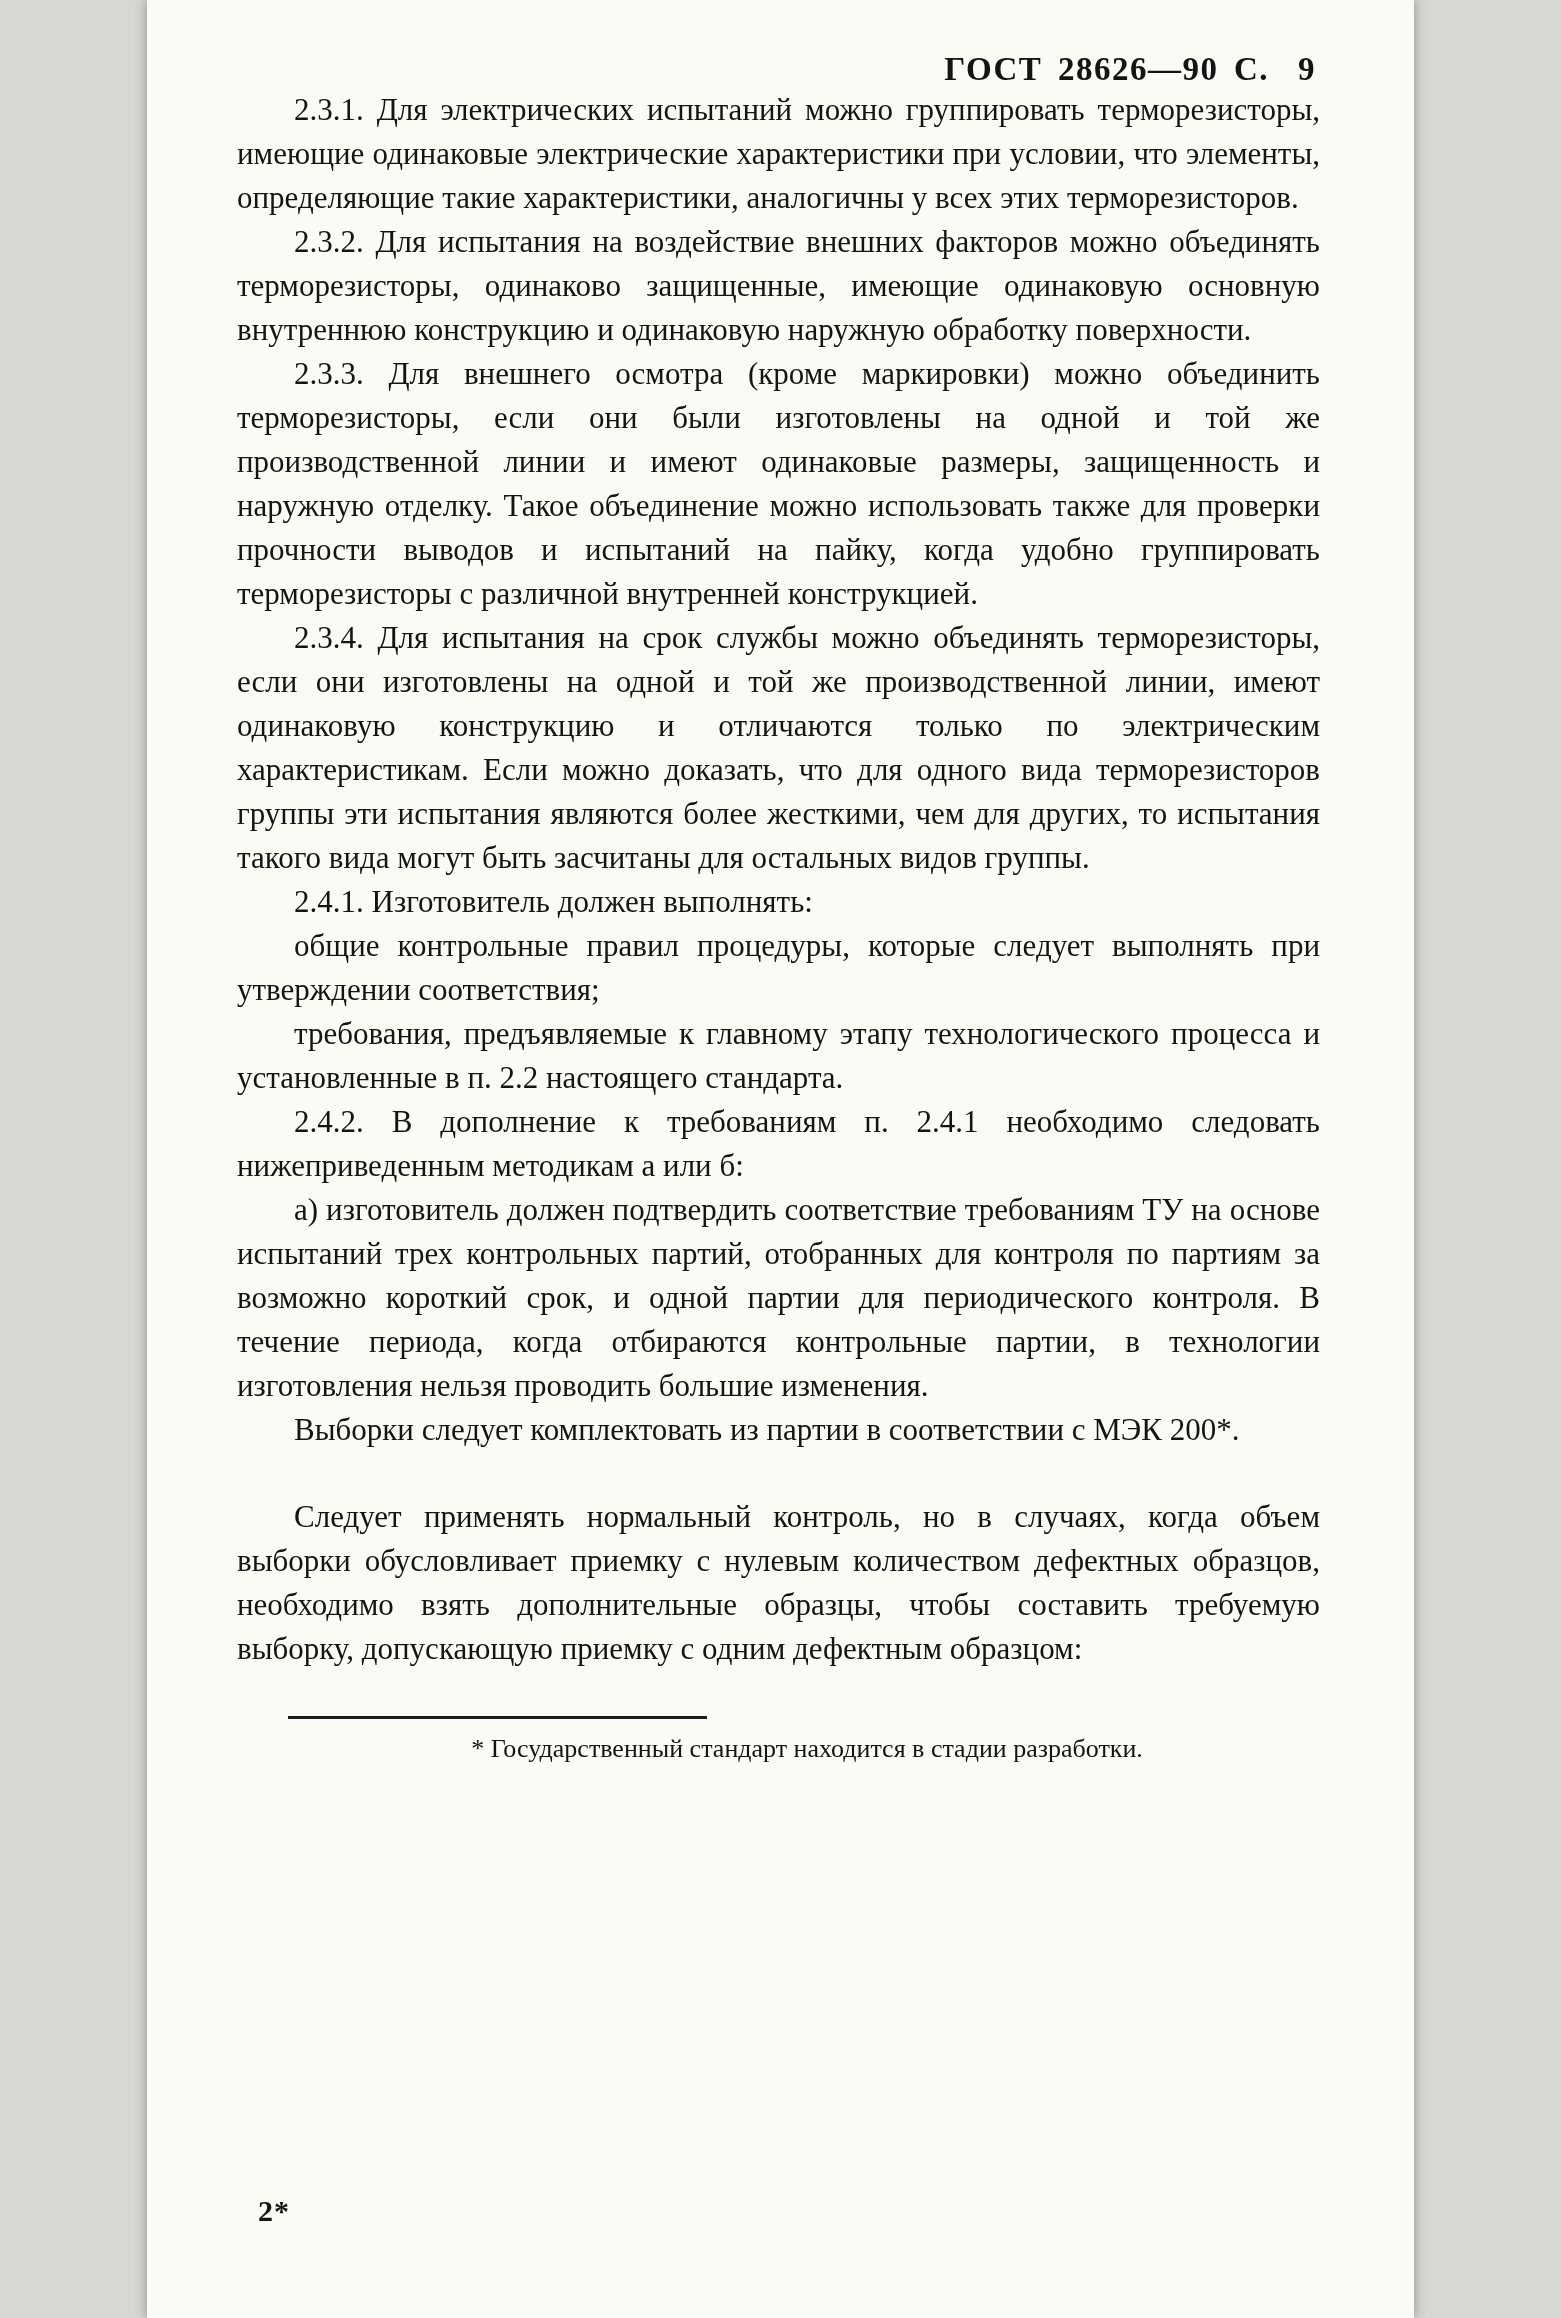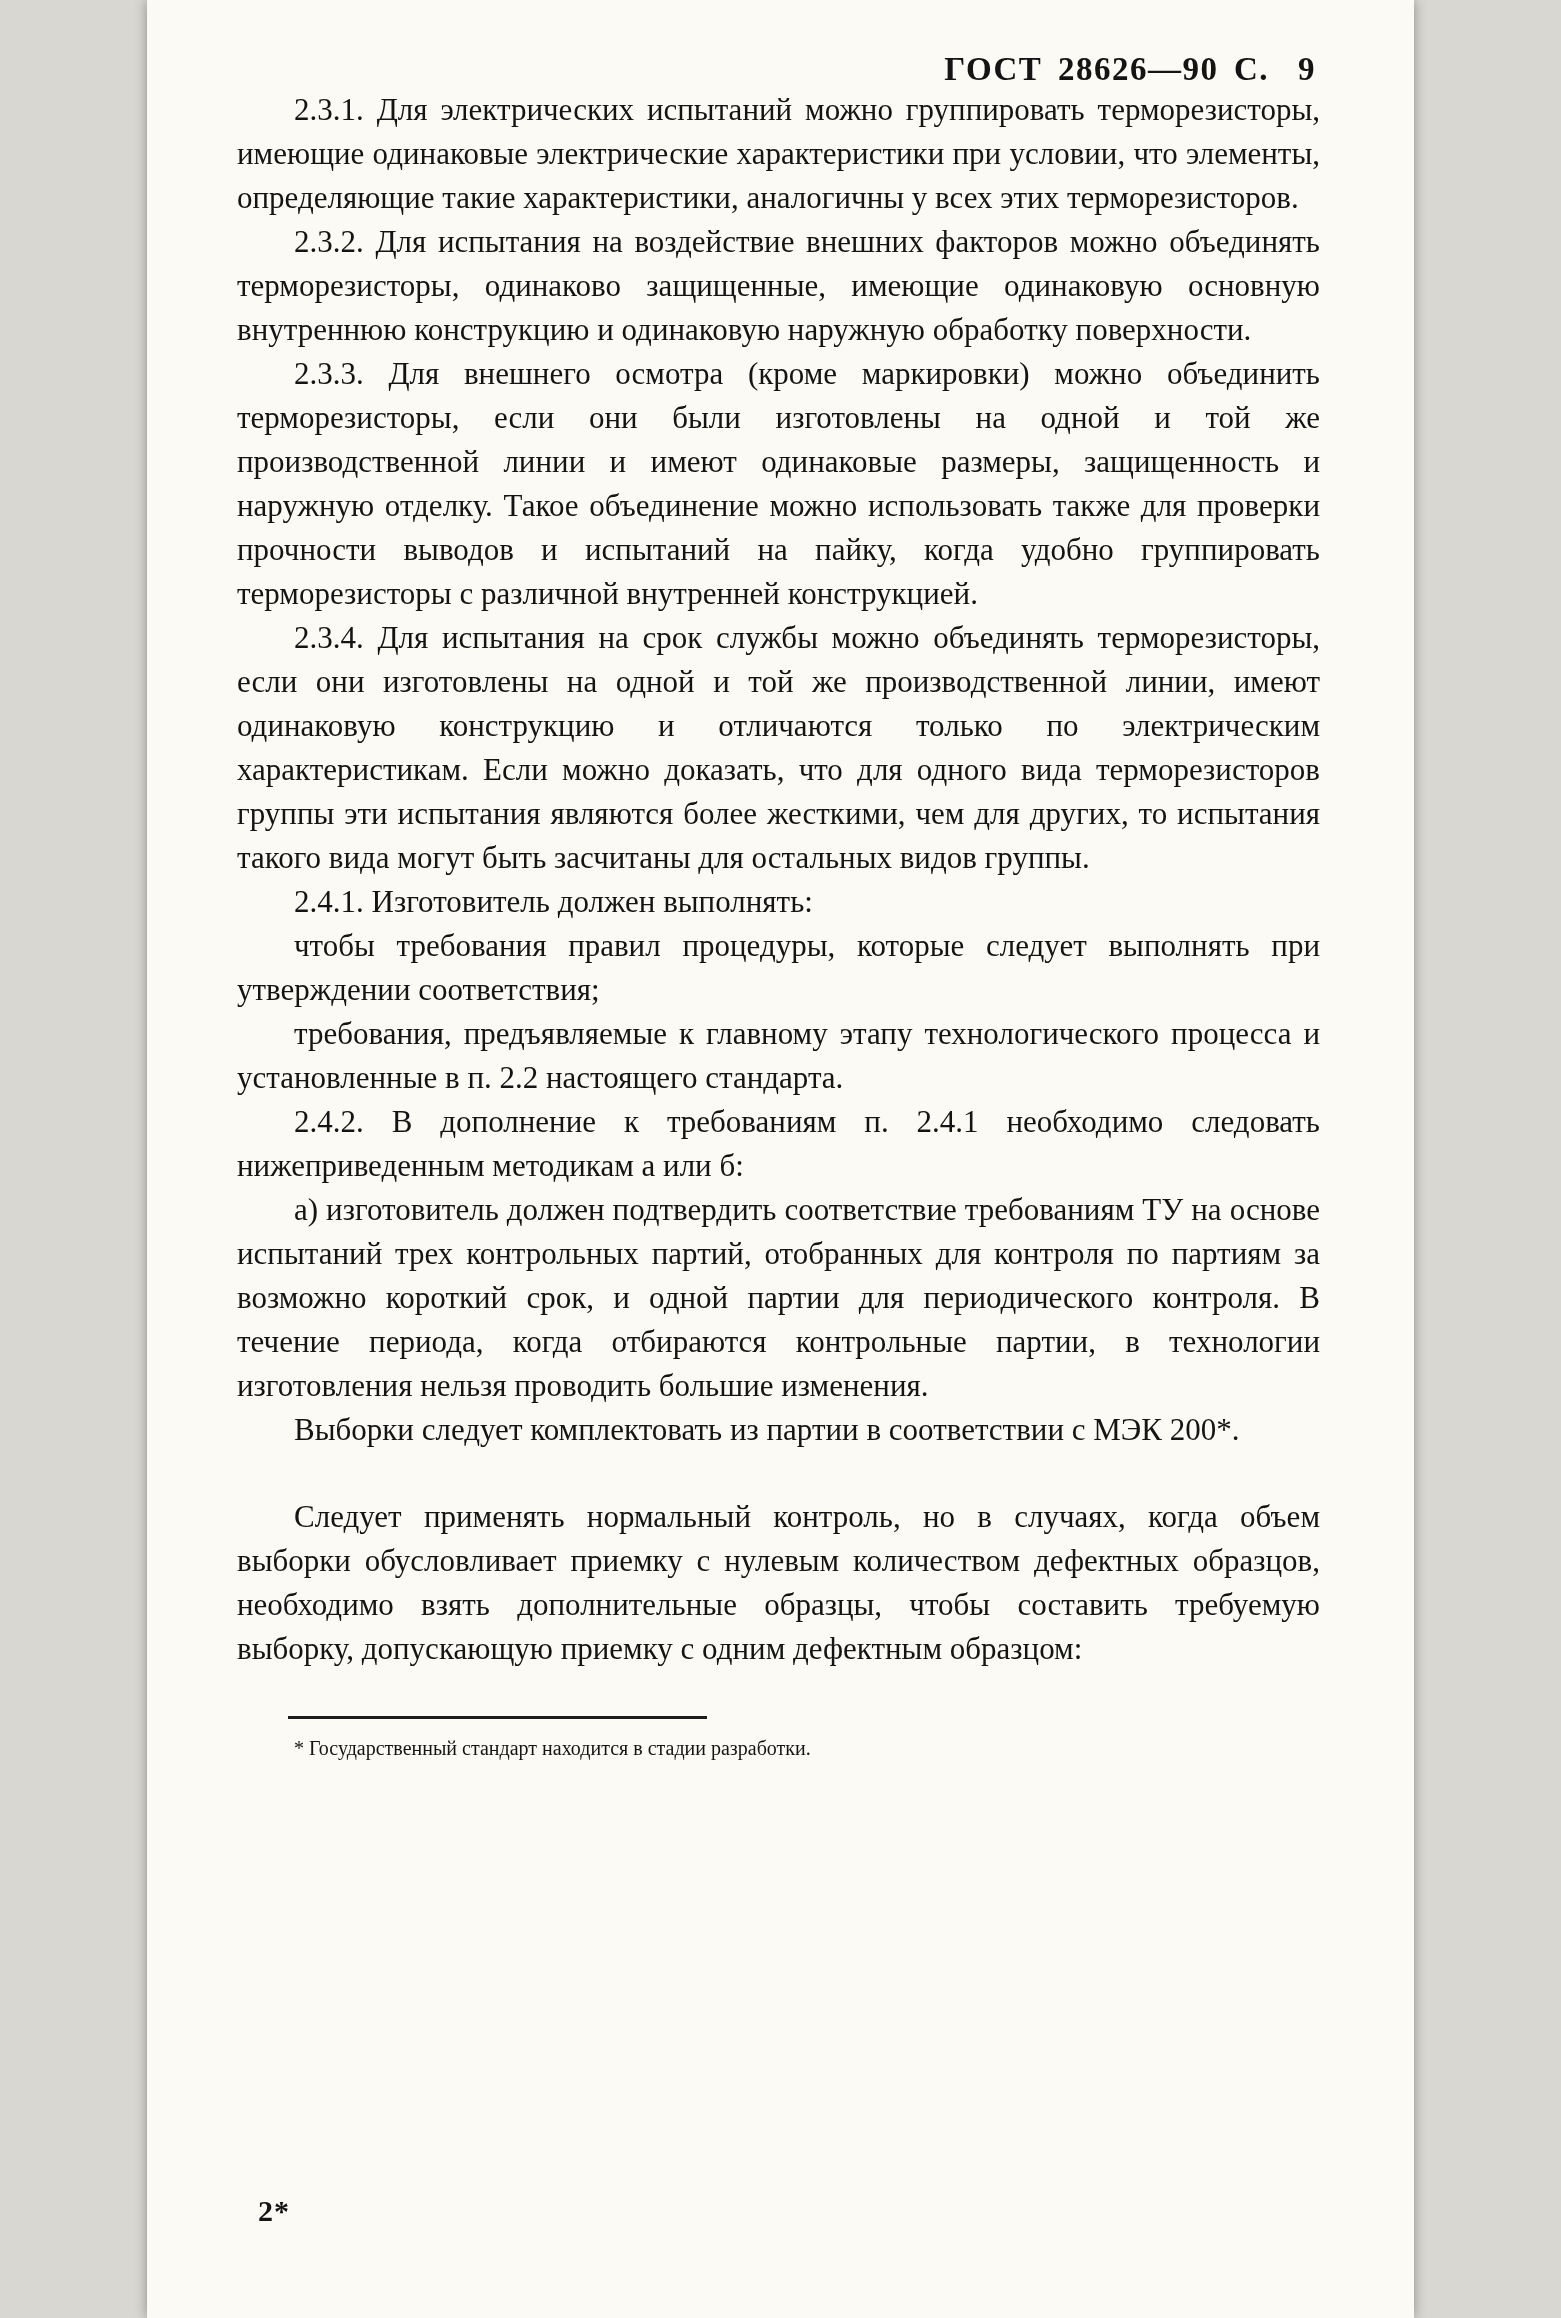--- a/index.html
+++ b/index.html
@@ -38,25 +38,25 @@
   p.heading .spaced { letter-spacing: 6.8px; }
   p.gap { margin-top: 43px; }
   .footnote-block { margin-top: 45px; }
   .fn-rule {
     width: 419px;
     height: 2.9px;
     background: #1c1c1c;
     margin-left: 51px;
   }
   .footnote {
-    font-size: 20px;
+    font-size: 26px;
     line-height: 35px;
     text-indent: 57px;
     margin-top: 11.7px;
-    text-align: left;
+    text-align: center;
   }
   .footer-mark {
     position: absolute;
     left: 111px;
     bottom: 90px;
     font-size: 30px;
     font-weight: bold;
     letter-spacing: 1px;
   }
 </style>
@@ -68,21 +68,21 @@
   <div class="page-header">
     <span>ГОСТ</span><span class="hgap"></span><span>28626—90</span><span class="hgap"></span><span>С.</span><span class="hgap-wide"></span><span>9</span>
   </div>
 
   <div class="doc-body">
       <p class="para body">2.3.1. Для электрических испытаний можно группировать терморезисторы, имеющие одинаковые электрические характеристики при условии, что элементы, определяющие такие характеристики, аналогичны у всех этих терморезисторов.</p>
       <p class="para body">2.3.2. Для испытания на воздействие внешних факторов можно объединять терморезисторы, одинаково защищенные, имеющие одинаковую основную внутреннюю конструкцию и одинаковую наружную обработку поверхности.</p>
       <p class="para body">2.3.3. Для внешнего осмотра (кроме маркировки) можно объединить терморезисторы, если они были изготовлены на одной и той же производственной линии и имеют одинаковые размеры, защищенность и наружную отделку. Такое объединение можно использовать также для проверки прочности выводов и испытаний на пайку, когда удобно группировать терморезисторы с различной внутренней конструкцией.</p>
       <p class="para body">2.3.4. Для испытания на срок службы можно объединять терморезисторы, если они изготовлены на одной и той же производственной линии, имеют одинаковую конструкцию и отличаются только по электрическим характеристикам. Если можно доказать, что для одного вида терморезисторов группы эти испытания являются более жесткими, чем для других, то испытания такого вида могут быть засчитаны для остальных видов группы.</p>
       <p class="para body">2.4.1. Изготовитель должен выполнять:</p>
-      <p class="para body">чтобы требования правил процедуры, которые следует выполнять при утверждении соответствия;</p>
+      <p class="para body">общие контрольные правил процедуры, которые следует выполнять при утверждении соответствия;</p>
       <p class="para body">требования, предъявляемые к главному этапу технологического процесса и установленные в п. 2.2 настоящего стандарта.</p>
       <p class="para body">2.4.2. В дополнение к требованиям п. 2.4.1 необходимо следовать нижеприведенным методикам а или б:</p>
       <p class="para body">а) изготовитель должен подтвердить соответствие требованиям ТУ на основе испытаний трех контрольных партий, отобранных для контроля по партиям за возможно короткий срок, и одной партии для периодического контроля. В течение периода, когда отбираются контрольные партии, в технологии изготовления нельзя проводить большие изменения.</p>
       <p class="para body">Выборки следует комплектовать из партии в соответствии с МЭК 200*.</p>
       <p class="para body gap">Следует применять нормальный контроль, но в случаях, когда объем выборки обусловливает приемку с нулевым количеством дефектных образцов, необходимо взять дополнительные образцы, чтобы составить требуемую выборку, допускающую приемку с одним дефектным образцом:</p>
     </div>
 
   <div class="footnote-block">
     <div class="fn-rule"></div>
     <p class="footnote">* Государственный стандарт находится в стадии разработки.</p>

